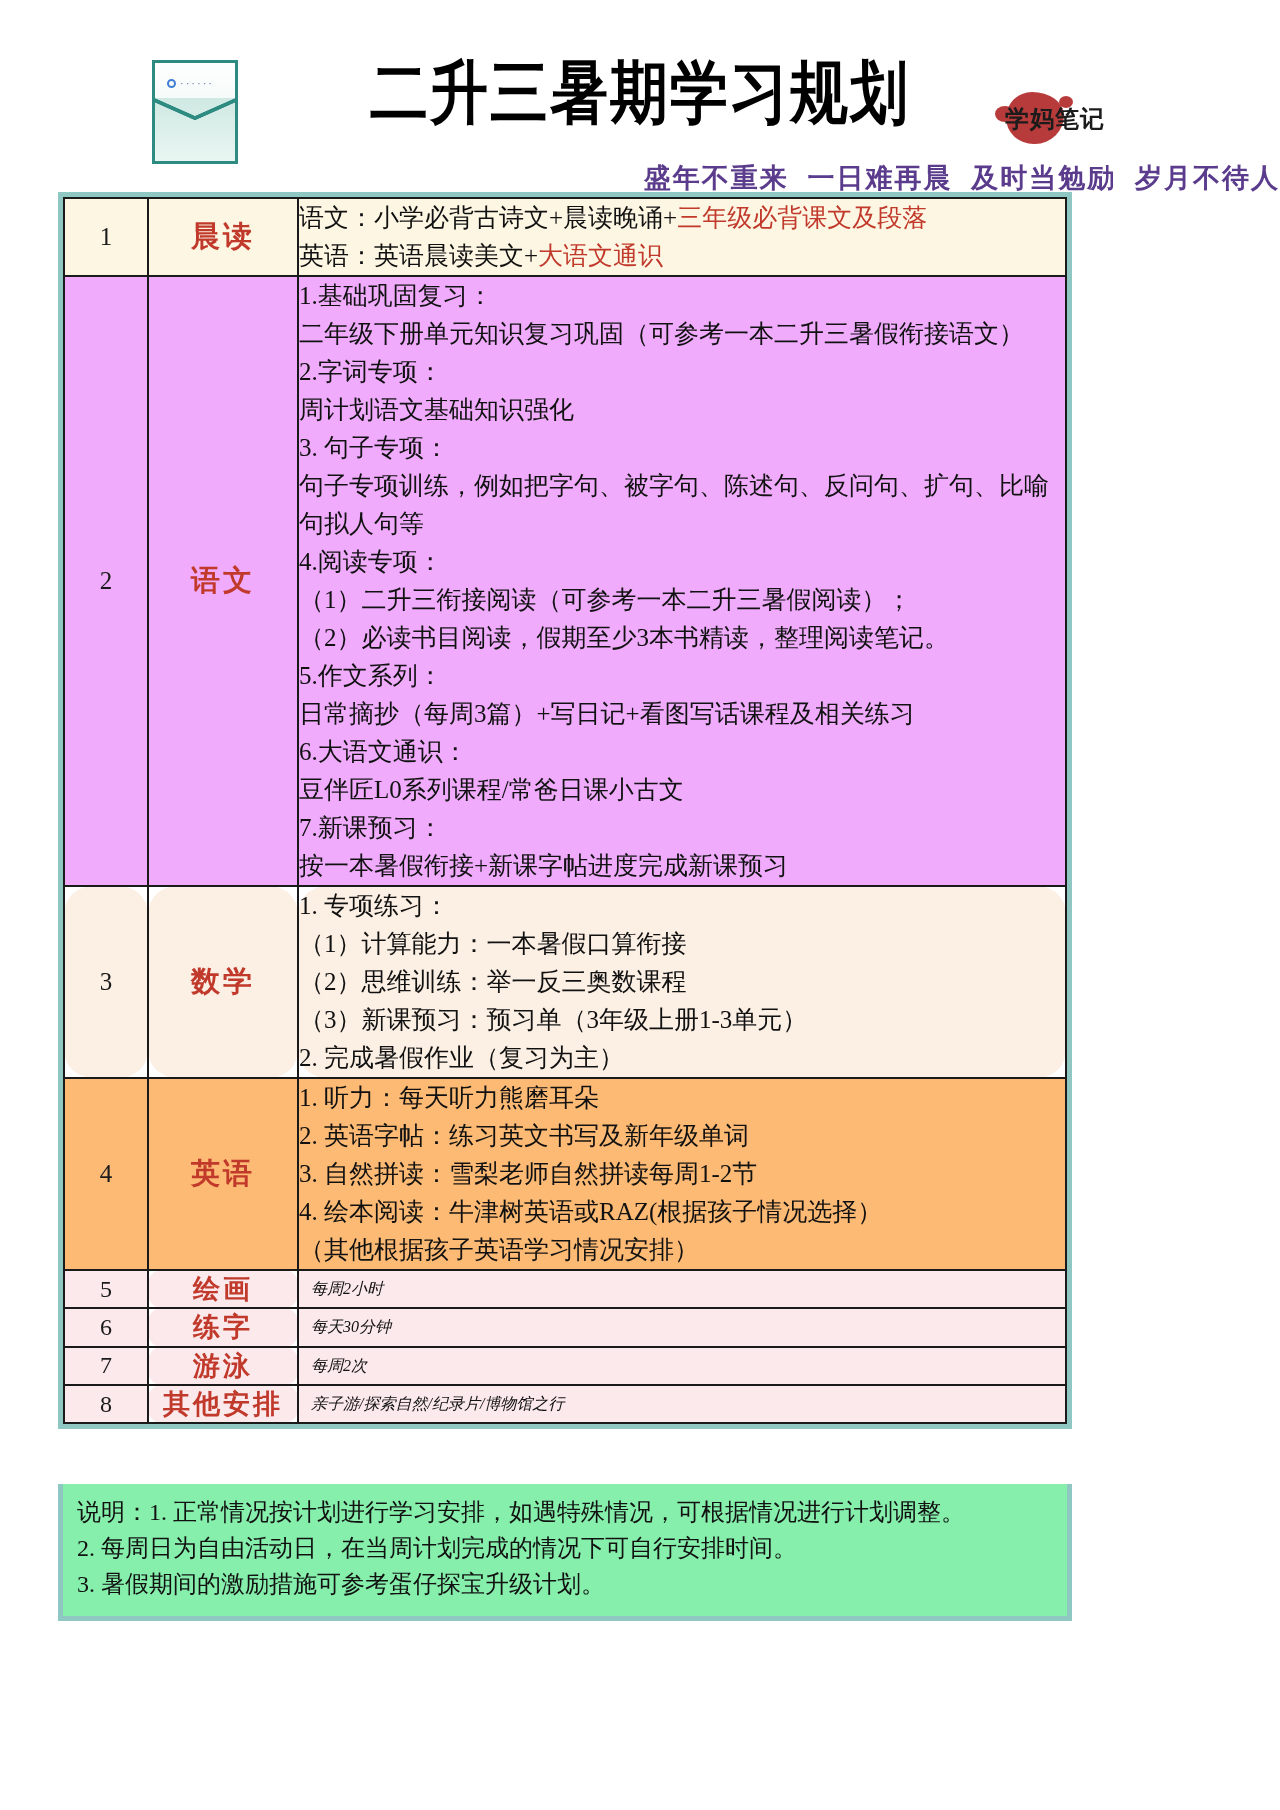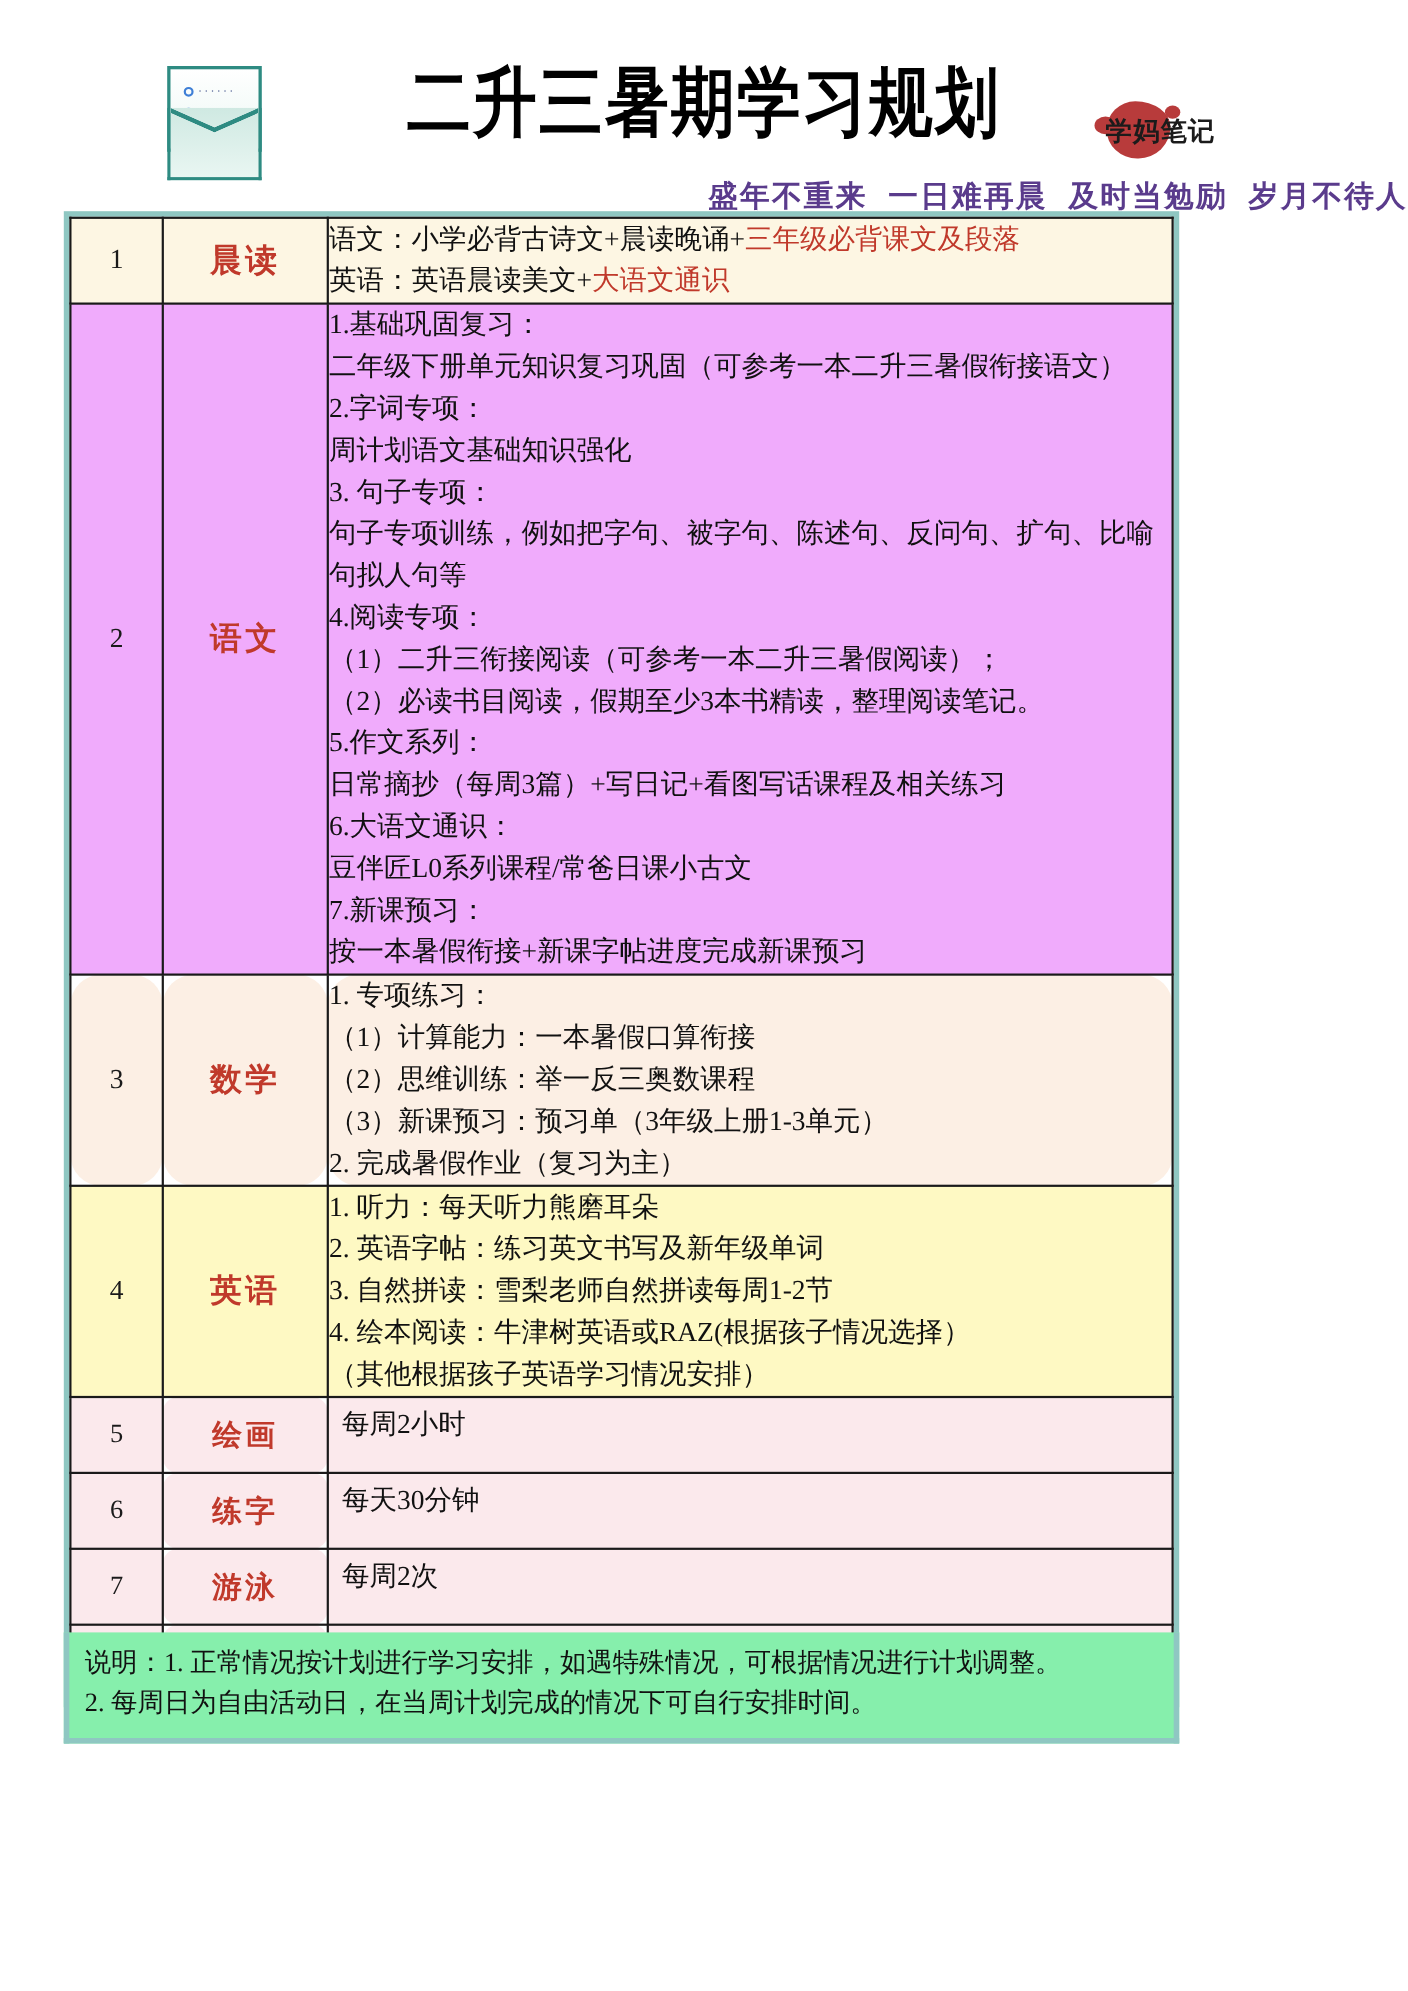--- a/index.html
+++ b/index.html
@@ -217,26 +217,26 @@
     color: #111111;
     white-space: pre-line;
   }
   td.content .line { display: block; }
   td.content .red { color: #c0392b; }
 
   
   tr.r-morning  td { background: #fdf6e3; }
   tr.r-chinese  td { background: #f0abfc; }
   tr.r-math     td { background: #fcefe4; border-radius: 28px; }
-  tr.r-english  td { background: #fef9c3; margin-left: 48px; }
+  tr.r-english  td { background: #fdba74; margin-left: 48px; }
   tr.r-small    td { background: #fbe9ec; }
 
   tr.r-small td.num     { font-size: 24px; }
   tr.r-small td.subject { font-size: 27px; border-radius: 14px; }
-  tr.r-small td.content { font-size: 25px; padding: 6px 4px 23px 12px; }
+  tr.r-small td.content { font-size: 16px; padding: 6px 4px 6px 12px; font-style: italic; }
 
   
   .notes {
     position: absolute;
     left: 58px;
     width: 1014px;
     border: 5px solid #8fc7c2;
     border-top: none;
     box-sizing: border-box;
     padding: 10px 14px 14px 14px;
@@ -348,15 +348,16 @@
             <td class="subject">其他安排</td>
             <td class="content"><span class="line">亲子游/探索自然/纪录片/博物馆之行</span></td>
           </tr>
         </tbody>
     </table>
   </div>
 
   <div class="notes" style="top: 1484px;">
       <span class="nline">说明：1. 正常情况按计划进行学习安排，如遇特殊情况，可根据情况进行计划调整。</span>
       <span class="nline">2. 每周日为自由活动日，在当周计划完成的情况下可自行安排时间。</span>
+      <span class="nline">3. 暑假期间的激励措施可参考蛋仔探宝升级计划。</span>
     </div>
 
 </div>
 
 </body></html>

